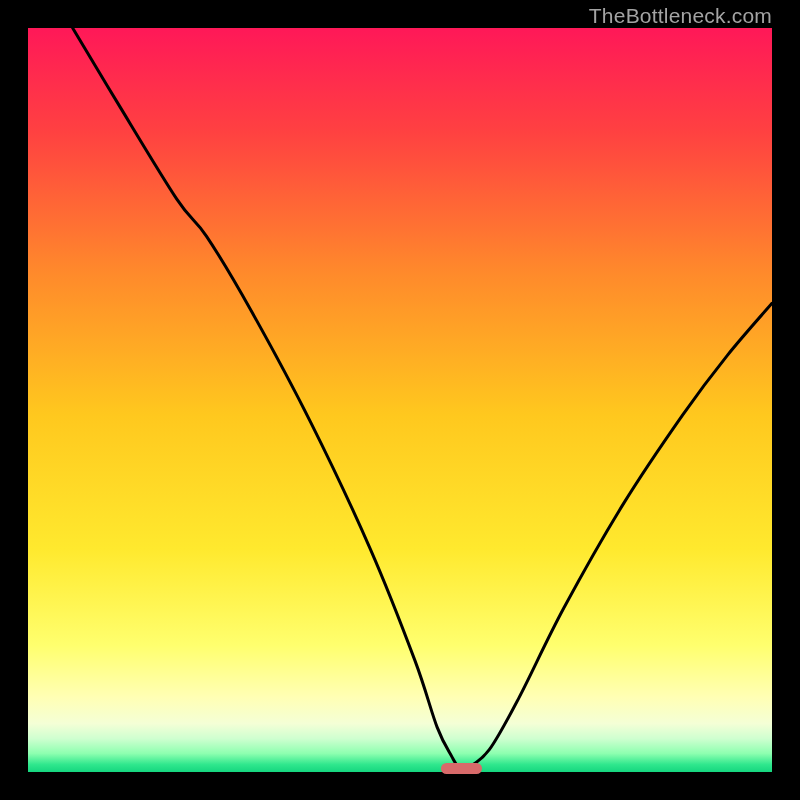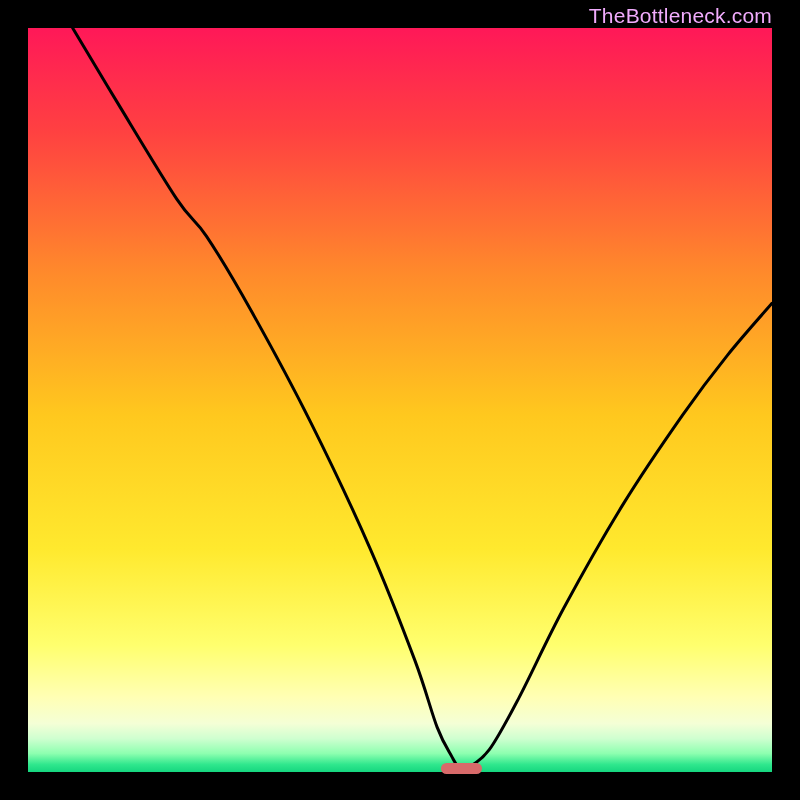--- a/index.html
+++ b/index.html
@@ -35,21 +35,21 @@
     left: 0;
     top: 0;
     width: 100%;
     height: 100%;
     pointer-events: none;
   }
   .watermark {
     position: absolute;
     top: 4px;
     right: 28px;
-    color: #f0abfc;
+    color: #a3a3a3;
     font-size: 21px;
     font-weight: 500;
     letter-spacing: 0.2px;
     margin-left: 24px;
   }
   .minimum-marker {
     position: absolute;
     height: 11px;
     border-radius: 6px;
     background: #d86a6a;

